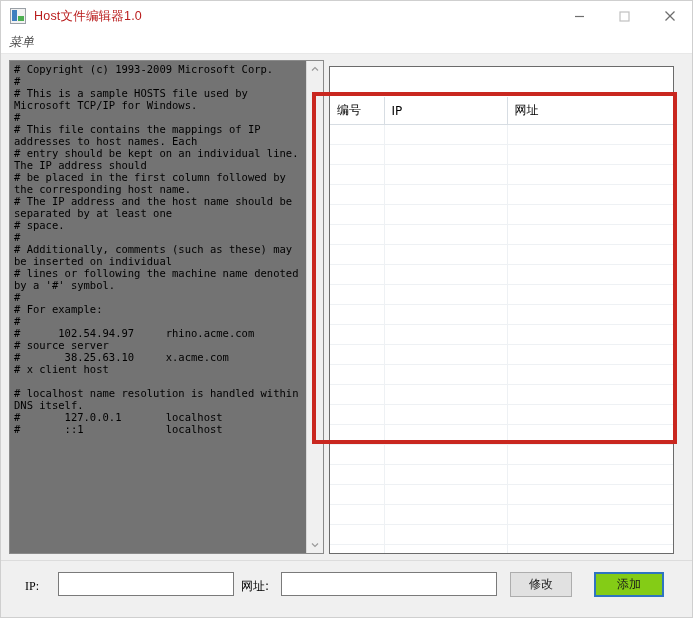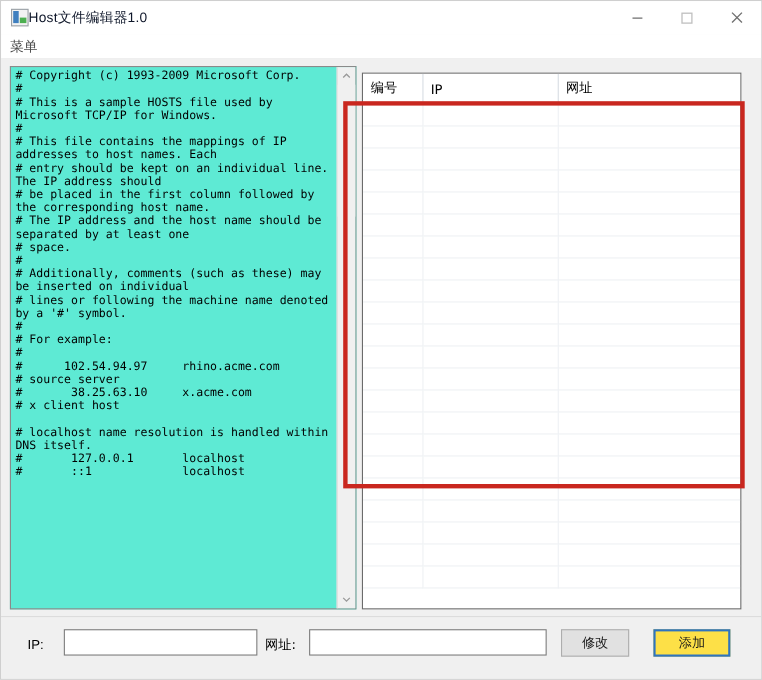--- a/index.html
+++ b/index.html
@@ -53,22 +53,23 @@
     background: #3f7fbf;
   }
   #app-icon::after {
     content: "";
     position: absolute;
     left: 7px; top: 7px;
     width: 6px; height: 5px;
     background: #4caf50;
   }
   #title-text {
+    margin-left: 8px;
     font-size: 12.5px;
-    color: #0f172a;
+    color: #b91c1c;
     letter-spacing: 0.2px;
     white-space: nowrap;
   }
   #window-controls {
     position: absolute;
     right: 0; top: 0;
     height: 30px;
     display: flex;
   }
   .win-btn {
@@ -89,38 +90,39 @@
     align-items: center;
     flex: 0 0 auto;
     border-bottom: 1px solid #e8e8e8;
   }
   .menu-item {
     font-size: 12.5px;
     color: #4a4a4a;
     padding: 0 8px;
     line-height: 22px;
     font-family: "DejaVu Sans", sans-serif;
+    font-style: italic;
   }
 
   
   #main-area {
     flex: 1 1 auto;
     position: relative;
     background: #f0f0f0;
   }
 
   
   #hosts-editor-wrap {
     position: absolute;
     left: 8px;
     top: 6px;
     width: 315px;
     height: 494px;
     border: 1px solid #8a8a8a;
-    background: #5eead4;
+    background: #737373;
     box-sizing: border-box;
     display: flex;
   }
   #hosts-text {
     flex: 1 1 auto;
     overflow: hidden;
     padding: 2px 2px 0 4px;
     font-family: "DejaVu Sans Mono", monospace;
     font-size: 10.5px;
     line-height: 12px;
@@ -166,20 +168,21 @@
     height: 488px;
     border: 1px solid #6b6b6b;
     background: #ffffff;
     box-sizing: border-box;
     overflow: hidden;
   }
   #records-table {
     width: 100%;
     border-collapse: collapse;
     table-layout: fixed;
+    margin-top: 30px;
   }
   #records-table th {
     font-weight: normal;
     text-align: left;
     font-size: 12px;
     font-family: "DejaVu Sans", sans-serif;
     color: #000000;
     height: 27px;
     padding: 0 0 0 7px;
     border-bottom: 1px solid #d7dde3;
@@ -217,21 +220,21 @@
   
   #bottom-bar {
     flex: 0 0 auto;
     height: 56px;
     background: #f0f0f0;
     border-top: 1px solid #dcdcdc;
     position: relative;
   }
   .field-label {
     position: absolute;
-    font-family: Liberation Sans, sans-serif;
+    font-family: Liberation Serif, serif;
     font-size: 12px;
     color: #000;
     top: 18px;
   }
   .field-label.cjk { font-family: "DejaVu Sans", sans-serif; text-align: center; }
   .text-input {
     position: absolute;
     top: 11px;
     height: 24px;
     background: #ffffff;
@@ -260,21 +263,21 @@
     color: #1a1a1a;
     display: flex;
     align-items: center;
     justify-content: center;
     cursor: default;
   }
   #modify-button { left: 509px; width: 62px; text-align: right; }
   #add-button {
     left: 593px;
     width: 70px;
-    background: #fde047;
+    background: #84cc16;
     border: 2px solid #2f74c0;
   }
 
   
   #watermark {
     position: absolute;
     right: 4px;
     bottom: 2px;
     width: 130px;
     height: 54px;

